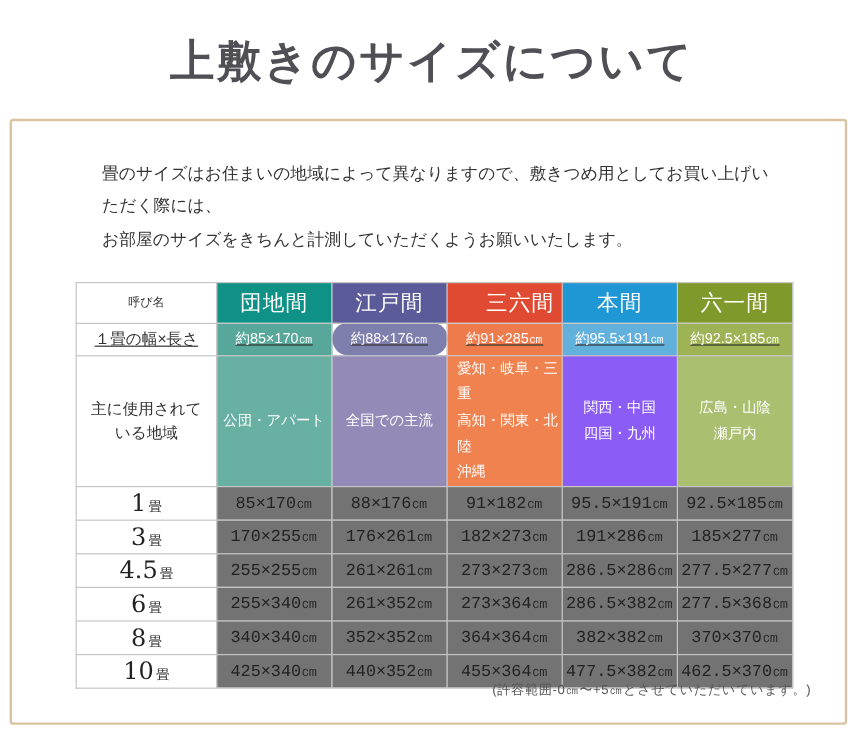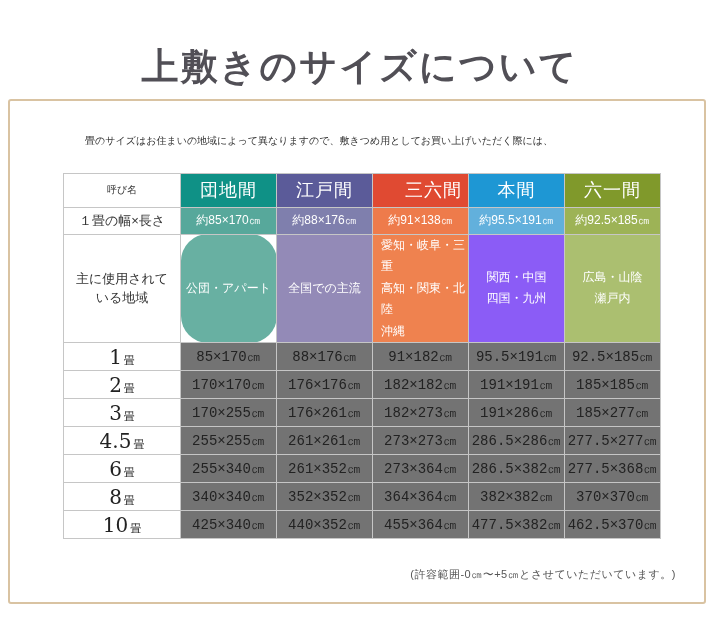--- a/index.html
+++ b/index.html
@@ -2,49 +2,49 @@
 <html><head>
 <meta charset="utf-8">
 <style>
   html,body{margin:0;padding:0;}
   body{
     width:720px;height:621px;background:#ffffff;
     font-family:"Liberation Sans","DejaVu Sans",sans-serif;
     color:#333;position:relative;overflow:hidden;
   }
   .page-title{
-    margin:16px;padding-top:26px;height:70px;
+    margin:0;padding-top:26px;height:70px;
     text-align:center;
     font-family:Liberation Mono, monospace;
     font-size:37px;font-weight:700;color:#514f56;letter-spacing:2px;
   }
   .frame{
     position:absolute;left:8px;top:99px;width:698px;height:505px;
     border:2px solid #d9c3a2;border-radius:3px;background:#fff;
     box-sizing:border-box;
   }
   .intro{
     margin:30px 60px 0 75px;
-    font-size:10px;line-height:1.95;color:#333;
+    font-size:14px;line-height:1.95;color:#333;
   }
   table.size-table{
     border-collapse:collapse;
     margin:22px 0 0 53px;
     table-layout:fixed;
   }
   table.size-table th,table.size-table td{
     border:1px solid #c6c6c6;
     text-align:center;vertical-align:middle;
     font-weight:normal;box-sizing:border-box;
     padding:0 2px;
   }
   col.c-label{width:117px;}
   col.c-data{width:96px;}
   tr.r-head{height:34px;}
-  tr.r-width{height:27px;}
+  tr.r-width{height:27px;text-decoration:underline;}
   tr.r-region{height:83px;}
   tr.r-size{height:28px;}
   .corner{font-size:10px;color:#333;background:#fff;}
   .colhead{color:#fff;font-size:18px;letter-spacing:1px;}
   .tint{color:#fff;border-color:#e4e4e4;}
   .width-cell{font-size:12px;}
   .region-cell{font-size:12px;line-height:1.8;white-space:pre-line;}
   .region-cell.align-left{text-align:left;padding-left:8px;}
   .side-label{font-size:13px;color:#333;background:#fff;line-height:1.5;}
   .size-label{background:#fff;color:#222;}
@@ -61,21 +61,21 @@
     position:absolute;right:28px;bottom:20px;
     font-size:11px;color:#555;letter-spacing:0.5px;text-align:center;
   }
 </style>
 </head>
 <body>
 
 <h1 class="page-title">上敷きのサイズについて</h1>
 
 <div class="frame">
-  <p class="intro"><span>畳のサイズはお住まいの地域によって異なりますので、敷きつめ用としてお買い上げいただく際には、</span><br></p>
+  <p class="intro"><span>畳のサイズはお住まいの地域によって異なりますので、敷きつめ用としてお買い上げいただく際には、</span><br><span>お部屋のサイズをきちんと計測していただくようお願いいたします。</span></p>
 
   <table class="size-table">
     <colgroup>
         <col class="c-label">
         <col class="c-data">
         <col class="c-data">
         <col class="c-data">
         <col class="c-data">
         <col class="c-data">
       </colgroup>
@@ -84,53 +84,45 @@
           <th class="corner">呼び名</th>
           <th class="colhead tint" style="background: rgb(15, 145, 134);">団地間</th>
           <th class="colhead tint" style="background: rgb(91, 91, 153);">江戸間</th>
           <th class="colhead tint" style="background: rgb(224, 74, 50); padding-left: 28px;">三六間</th>
           <th class="colhead tint" style="background: rgb(30, 151, 212);">本間</th>
           <th class="colhead tint" style="background: rgb(128, 153, 43);">六一間</th>
         </tr>
         <tr class="r-width">
           <th class="side-label">１畳の幅×長さ</th>
           <td class="width-cell tint" style="background: rgb(87, 168, 155);">約85×170㎝</td>
-          <td class="width-cell tint" style="background: rgb(127, 127, 173);">約88×176㎝</td>
-          <td class="width-cell tint" style="background: rgb(238, 123, 75);">約91×138㎝</td>
+          <td class="width-cell tint" style="background: rgb(127, 127, 173); border-radius: 13px;">約88×176㎝</td>
+          <td class="width-cell tint" style="background: rgb(238, 123, 75);">約91×285㎝</td>
           <td class="width-cell tint" style="background: rgb(98, 176, 220);">約95.5×191㎝</td>
           <td class="width-cell tint" style="background: rgb(157, 179, 86);">約92.5×185㎝</td>
         </tr>
         <tr class="r-region">
           <th class="side-label" style="white-space: pre-line;">主に使用されて
 いる地域</th>
-          <td class="region-cell tint" style="background: rgb(104, 176, 162); border-radius: 27px;">公団・アパート</td>
+          <td class="region-cell tint" style="background: rgb(104, 176, 162);">公団・アパート</td>
           <td class="region-cell tint" style="background: rgb(147, 138, 183);">全国での主流</td>
           <td class="region-cell tint align-left" style="background: rgb(239, 130, 79);">愛知・岐阜・三重
 高知・関東・北陸
 沖縄</td>
           <td class="region-cell tint" style="background: #8b5cf6;">関西・中国
 四国・九州</td>
           <td class="region-cell tint" style="background: rgb(171, 191, 112);">広島・山陰
 瀬戸内</td>
         </tr>
         <tr class="r-size">
           <th class="size-label"><span class="num">1</span><span class="suffix">畳</span></th>
           <td class="size-cell">85×170㎝</td>
           <td class="size-cell">88×176㎝</td>
           <td class="size-cell">91×182㎝</td>
           <td class="size-cell">95.5×191㎝</td>
           <td class="size-cell">92.5×185㎝</td>
-        </tr>
-        <tr class="r-size">
-          <th class="size-label"><span class="num">2</span><span class="suffix">畳</span></th>
-          <td class="size-cell">170×170㎝</td>
-          <td class="size-cell">176×176㎝</td>
-          <td class="size-cell">182×182㎝</td>
-          <td class="size-cell">191×191㎝</td>
-          <td class="size-cell">185×185㎝</td>
         </tr>
         <tr class="r-size">
           <th class="size-label"><span class="num">3</span><span class="suffix">畳</span></th>
           <td class="size-cell">170×255㎝</td>
           <td class="size-cell">176×261㎝</td>
           <td class="size-cell">182×273㎝</td>
           <td class="size-cell">191×286㎝</td>
           <td class="size-cell">185×277㎝</td>
         </tr>
         <tr class="r-size">

